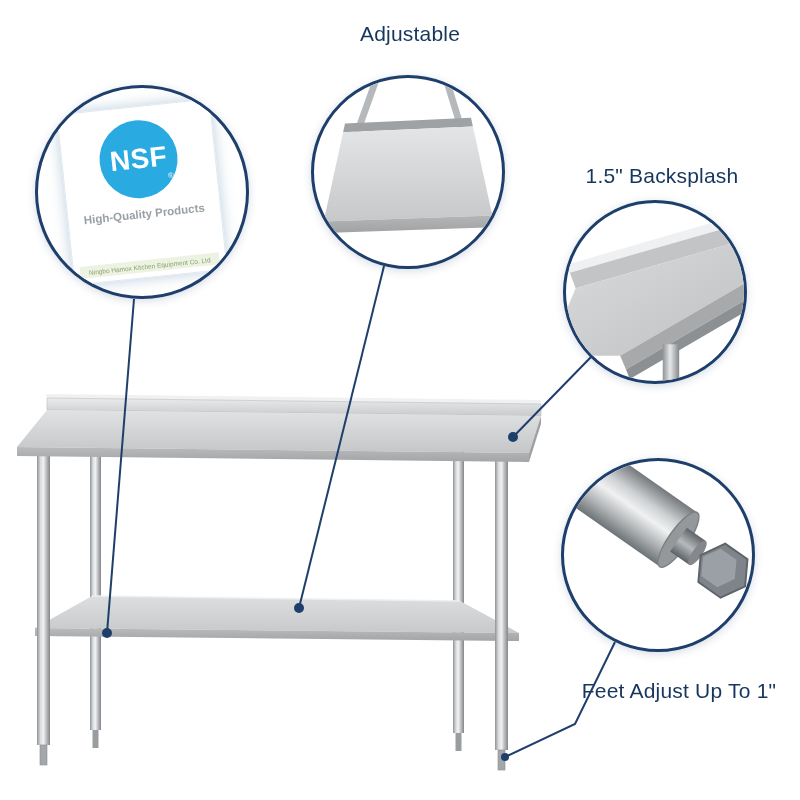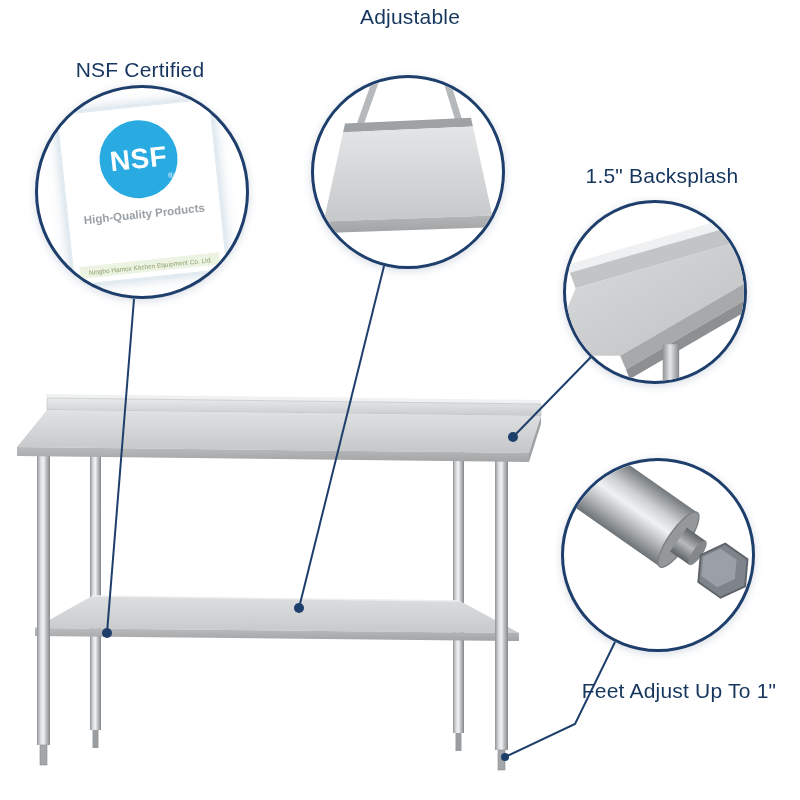--- a/index.html
+++ b/index.html
@@ -106,23 +106,22 @@
       <path d="M615 642 L575 724 L505 757"></path>
     </g>
     <g fill="#1e3e6b">
       <circle cx="107" cy="633" r="5"></circle>
       <circle cx="299" cy="608" r="5"></circle>
       <circle cx="513" cy="437" r="5"></circle>
       <circle cx="505" cy="757" r="4"></circle>
     </g>
   </svg>
 
-  <div class="label" style="left:40px;top:57px;width:200px;">NSF Certified</div>
-
-  <div class="label" style="left:310px;top:4px;width:200px;">
+
+  <div class="label" style="left:310px;top:21px;width:200px;">
     <div>Adjustable</div>
   </div>
 
   <div class="label" style="left:562px;top:163px;width:200px;">1.5" Backsplash</div>
 
   <div class="label" style="left:560px;top:678px;width:238px;">Feet Adjust Up To 1"</div>
 
   <div class="circle" style="left:35px;top:85px;width:214px;height:214px;">
     <div class="nsf-card">
       <div class="nsf-logo">

